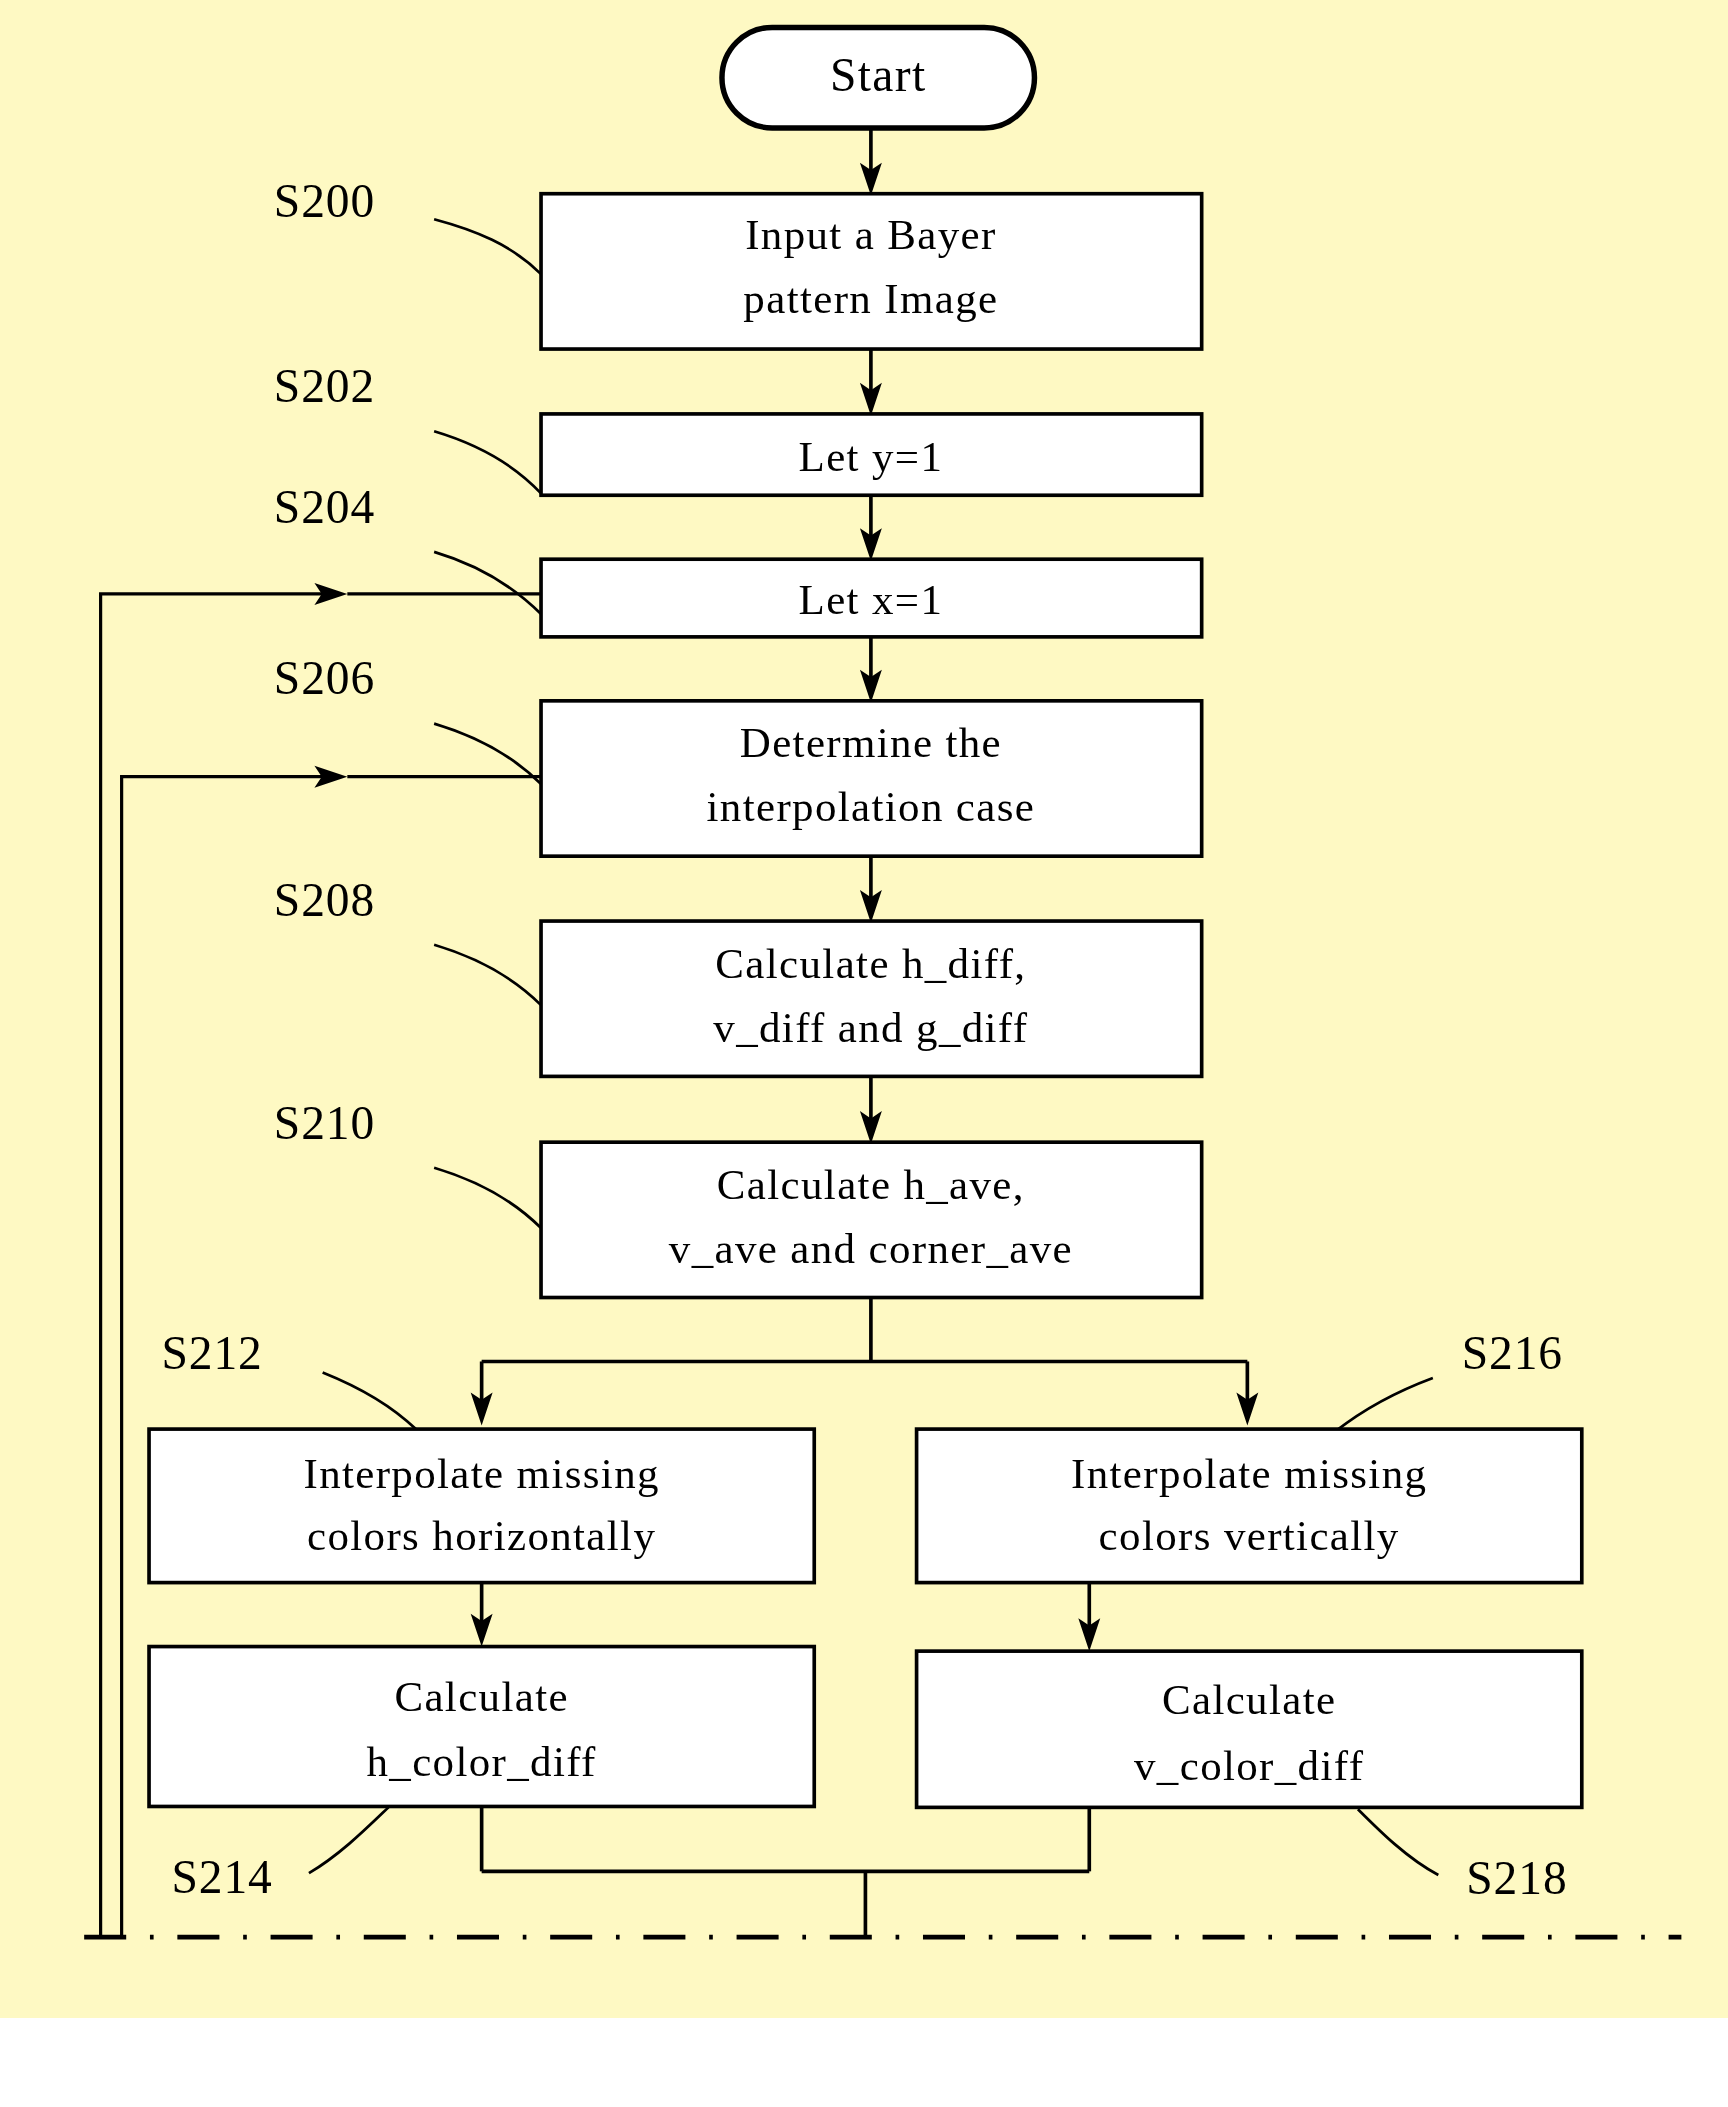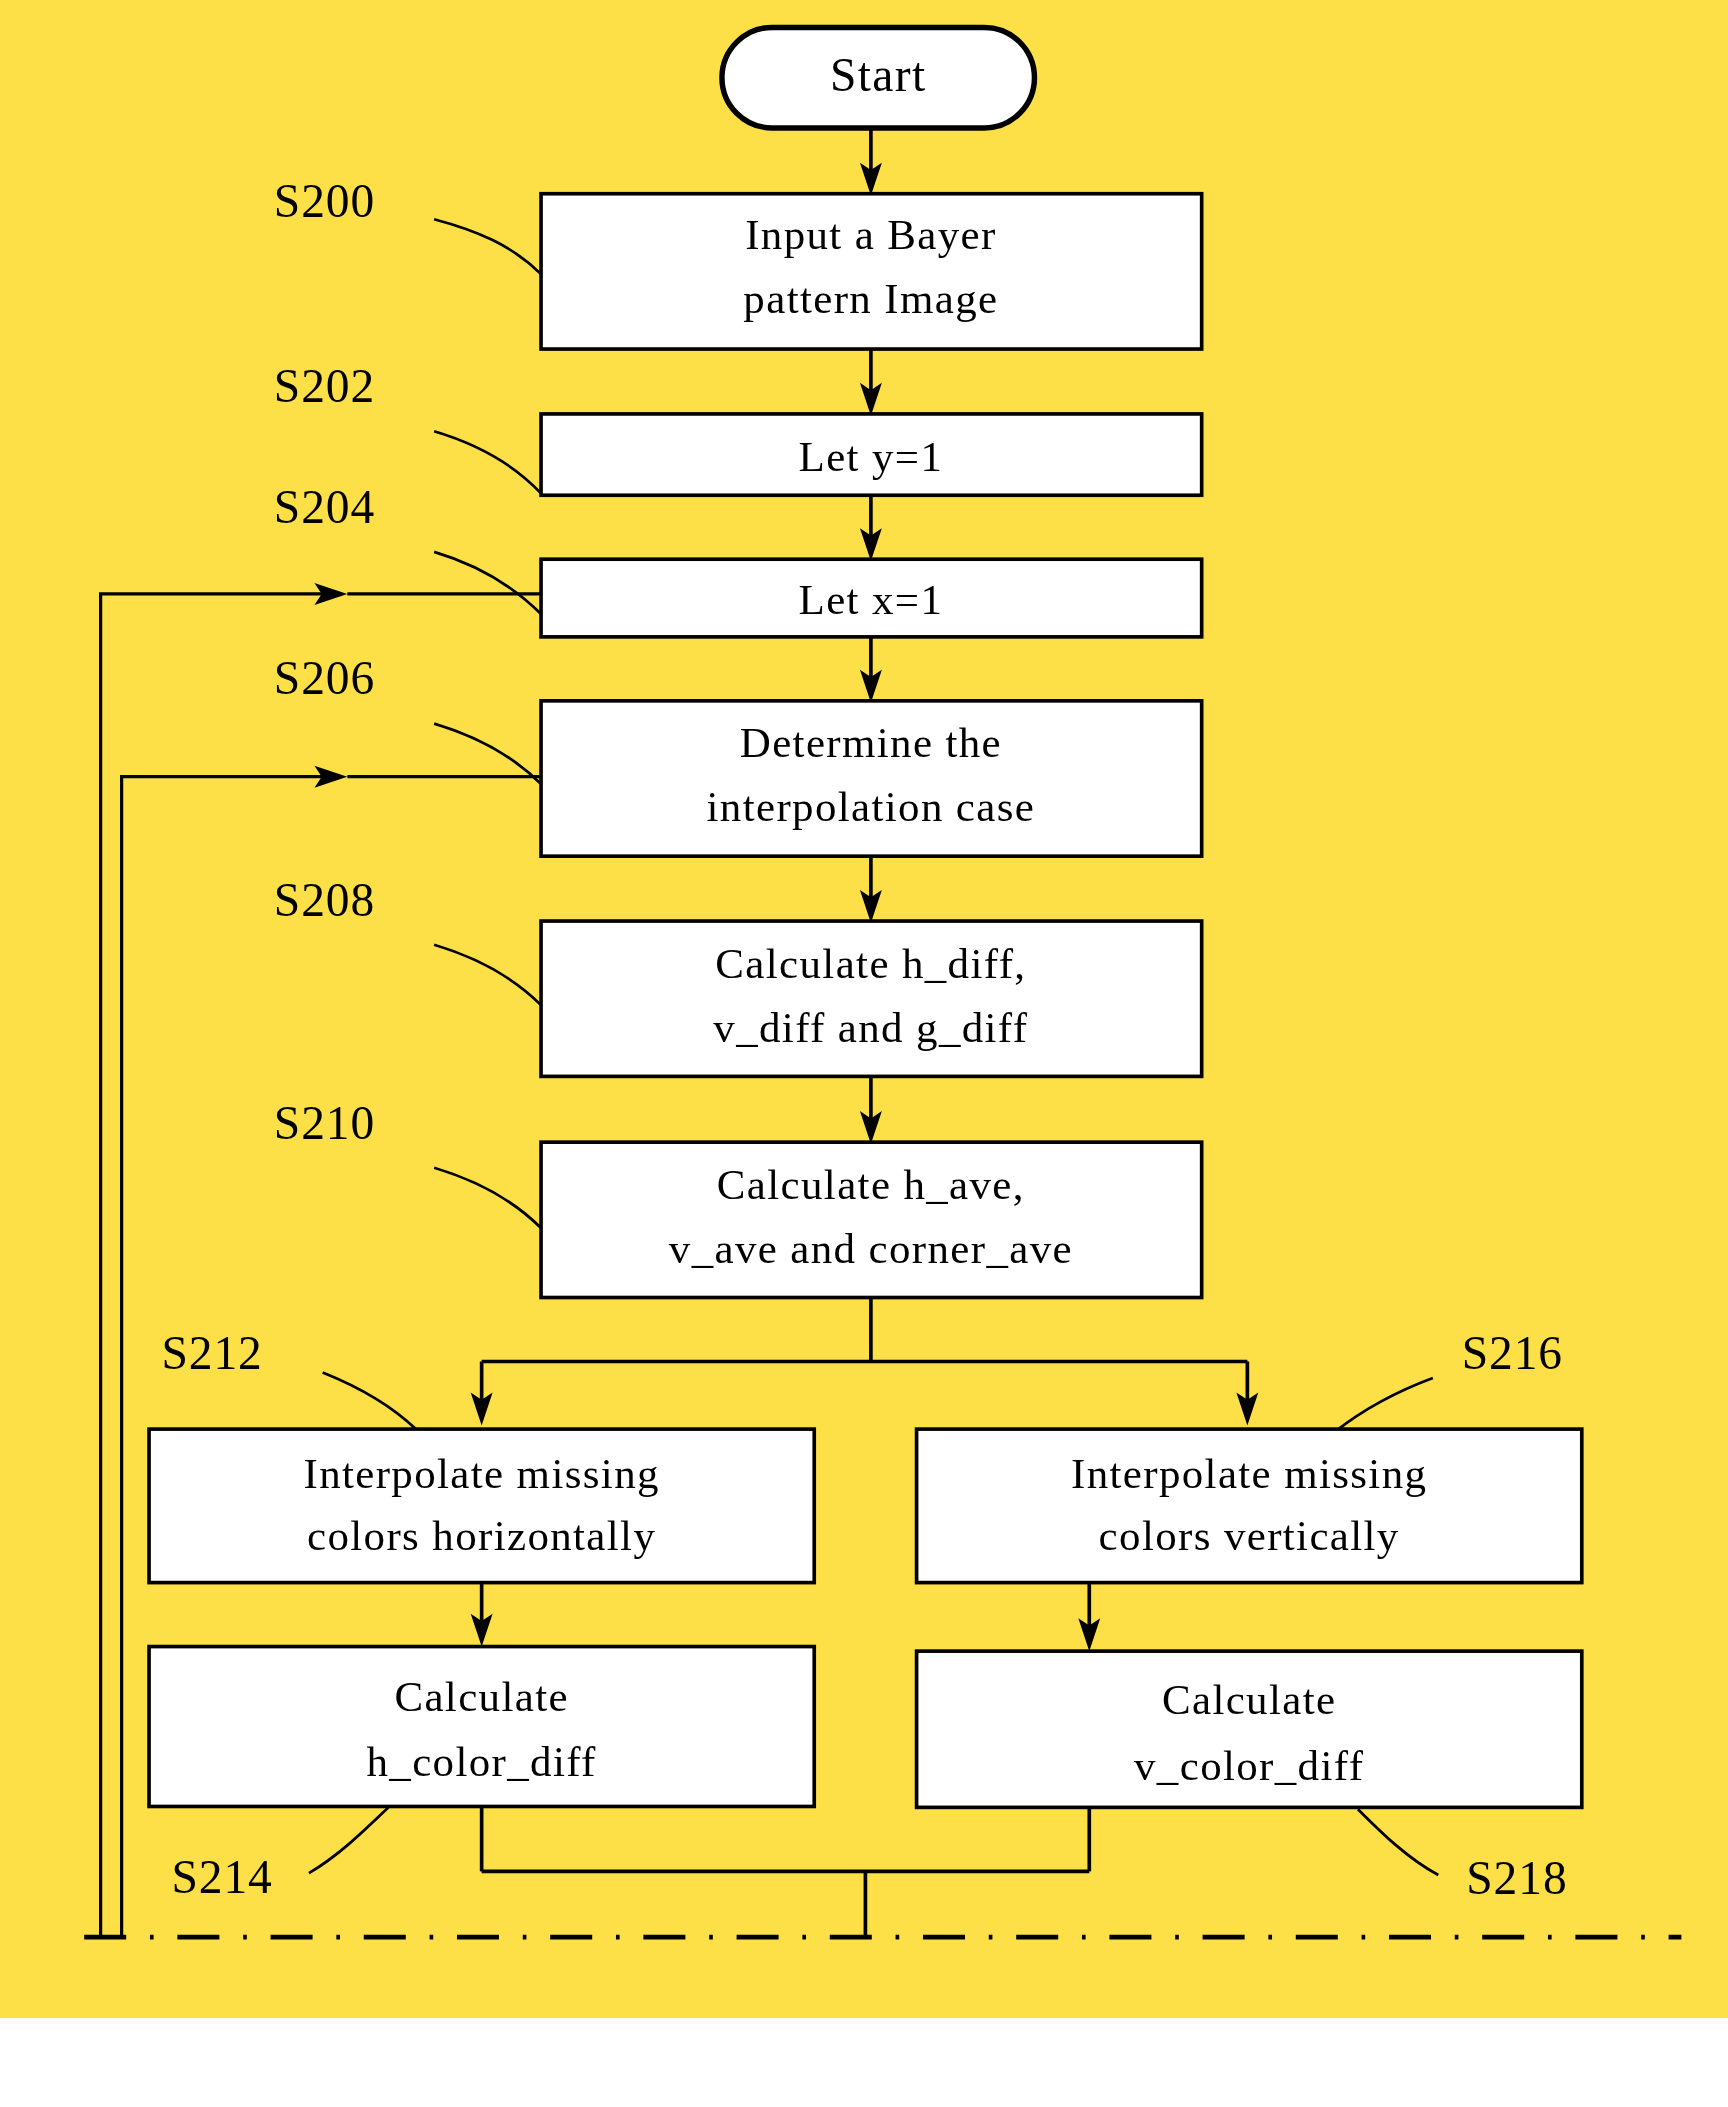--- a/index.html
+++ b/index.html
@@ -7,21 +7,21 @@
     padding: 0;
     background: #ffffff;
   }
   body {
     font-family: "Liberation Serif", "DejaVu Serif", serif;
   }
   #sheet {
     position: relative;
     width: 1729px;
     height: 2018px;
-    background: #fde047;
+    background: #fef9c3;
     overflow: hidden;
   }
   #chart-svg {
     position: absolute;
     top: 0;
     left: 0;
     width: 1729px;
     height: 2108px;
   }
   .node-rect {

